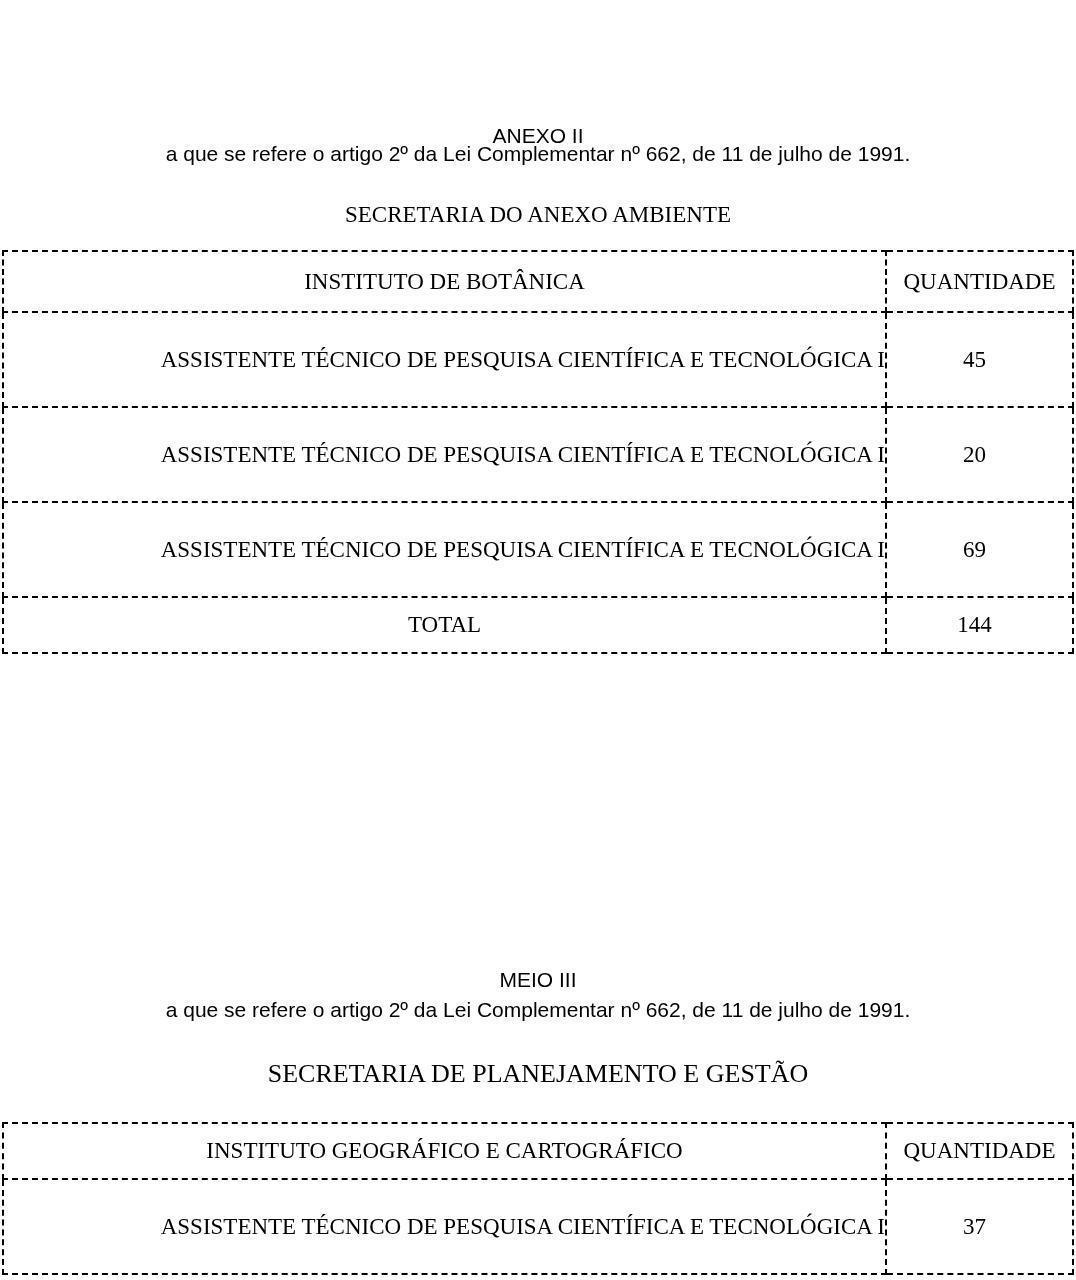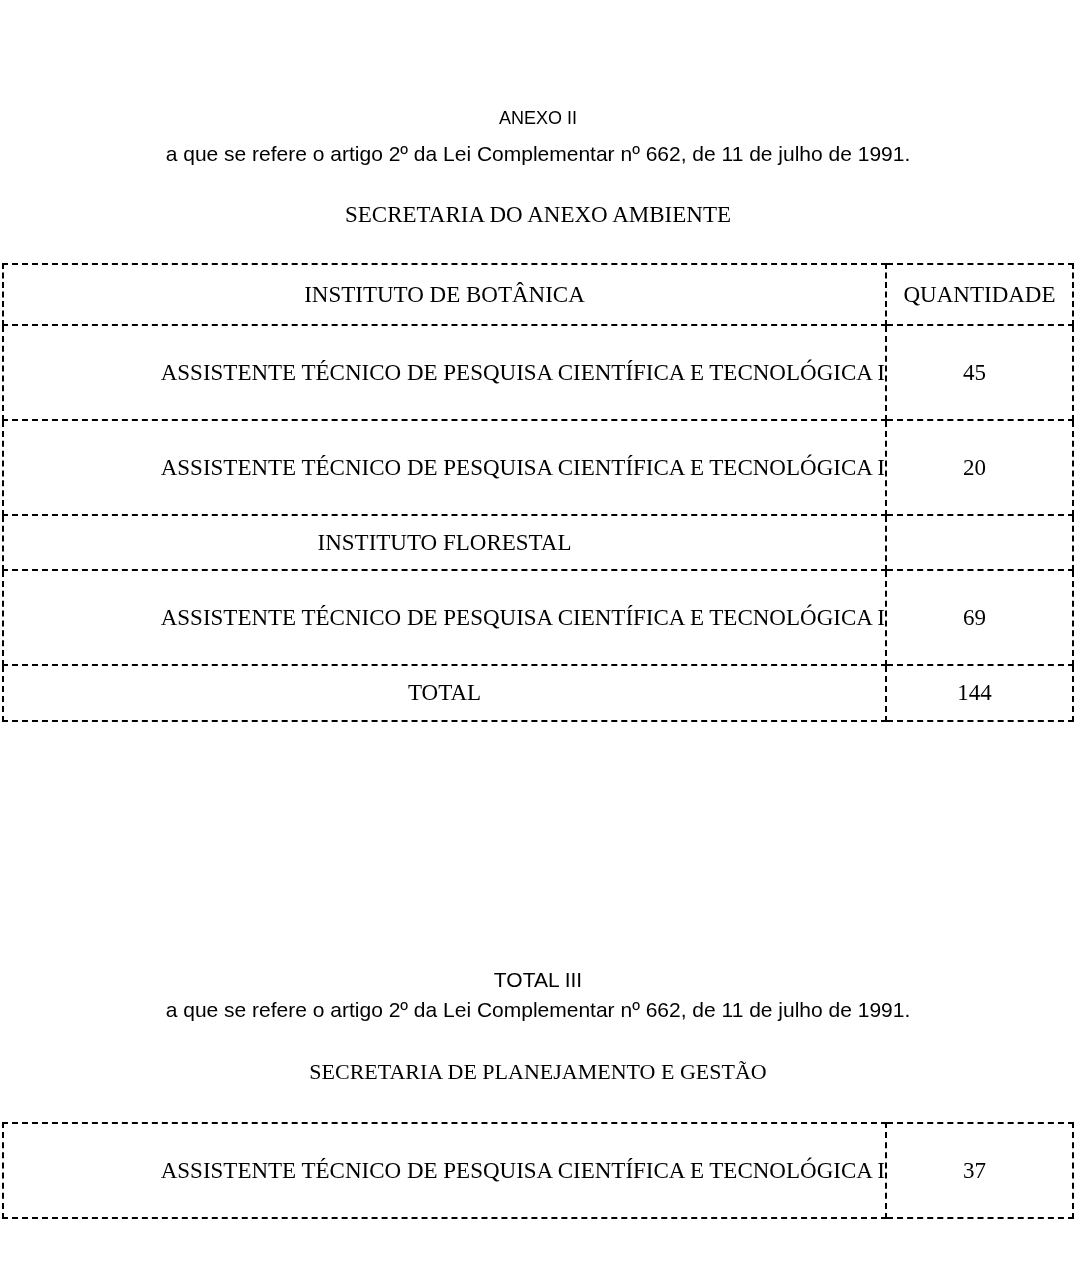--- a/index.html
+++ b/index.html
@@ -16,40 +16,40 @@
     position: absolute;
     left: 0;
     width: 1076px;
     text-align: center;
     white-space: nowrap;
   }
   .sans { font-family: "Liberation Sans", sans-serif; }
   .serif { font-family: "Liberation Serif", serif; }
 
   
-  #s1-title      { top: 108px; font-size: 18px; }
+  #s1-title      { top: 124px; font-size: 21px; }
   #s1-subtitle   { top: 142px; font-size: 21px; }
   #s1-secretaria { top: 202px; font-size: 23px; }
 
   
   #s2-title      { top: 968px;  font-size: 21px; }
   #s2-subtitle   { top: 998px;  font-size: 21px; }
-  #s2-secretaria { top: 1059px; font-size: 22px; }
+  #s2-secretaria { top: 1059px; font-size: 26px; }
 
   
   table.doc-table {
     position: absolute;
     left: 2px;
     width: 1070px;
     border-collapse: collapse;
     table-layout: fixed;
     font-family: "Liberation Serif", serif;
     font-size: 23px;
   }
-  #table1 { top: 263px; }
+  #table1 { top: 250px; }
   #table2 { top: 1122px; }
 
   td {
     border: 2px dashed #000000;
     vertical-align: middle;
     overflow: hidden;
   }
   col.c-label { width: 883px; }
   col.c-value { width: 187px; }
 
@@ -83,45 +83,45 @@
     <td class="cell-center">QUANTIDADE</td>
   </tr>
   <tr class="r-data">
     <td class="cell-left">ASSISTENTE TÉCNICO DE PESQUISA CIENTÍFICA E TECNOLÓGICA I</td>
     <td class="cell-right">45</td>
   </tr>
   <tr class="r-data">
     <td class="cell-left">ASSISTENTE TÉCNICO DE PESQUISA CIENTÍFICA E TECNOLÓGICA I</td>
     <td class="cell-right">20</td>
   </tr>
-  <tr class="r-section">
-    <td class="cell-center">INSTITUTO FLORESTAL</td>
-    <td class="cell-center"></td>
-  </tr>
   <tr class="r-data">
     <td class="cell-left">ASSISTENTE TÉCNICO DE PESQUISA CIENTÍFICA E TECNOLÓGICA I</td>
     <td class="cell-right">69</td>
   </tr>
   <tr class="r-total">
     <td class="cell-center">TOTAL</td>
     <td class="cell-right">144</td>
   </tr>
 </tbody>
   </table>
 
-<div id="s2-title" class="abs-block sans">TOTAL III</div>
+<div id="s2-title" class="abs-block sans">MEIO III</div>
 
 <div id="s2-subtitle" class="abs-block sans">a que se refere o artigo 2º da Lei Complementar nº 662, de 11 de julho de 1991.</div>
 
 <div id="s2-secretaria" class="abs-block serif">SECRETARIA DE PLANEJAMENTO E GESTÃO</div>
 
 <table id="table2" class="doc-table">
   <colgroup>
       <col class="c-label">
       <col class="c-value">
     </colgroup>
   <tbody>
+      <tr class="r-header">
+    <td class="cell-center">INSTITUTO GEOGRÁFICO E CARTOGRÁFICO</td>
+    <td class="cell-center">QUANTIDADE</td>
+  </tr>
   <tr class="r-data">
     <td class="cell-left">ASSISTENTE TÉCNICO DE PESQUISA CIENTÍFICA E TECNOLÓGICA I</td>
     <td class="cell-right">37</td>
   </tr>
 </tbody>
   </table>
 
 </body></html>

